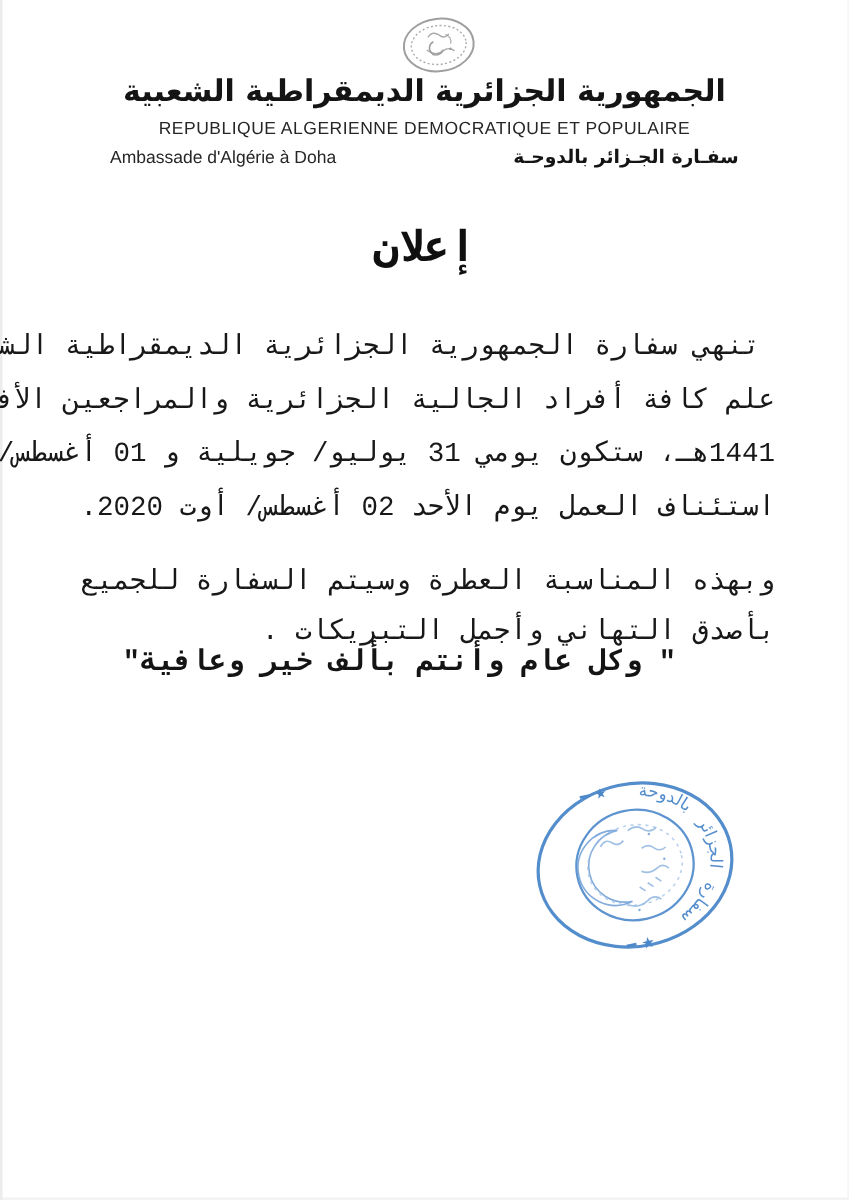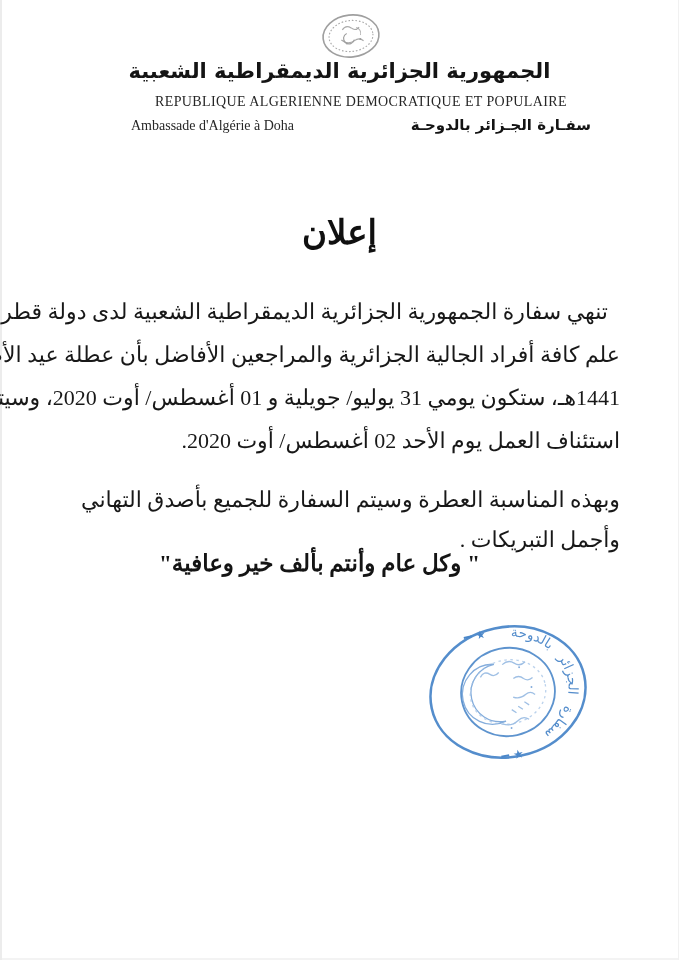--- a/index.html
+++ b/index.html
@@ -7,28 +7,28 @@
     position:relative;
     width:679px;height:960px;
     margin:0 auto;
     background:#ffffff;
     overflow:hidden;
     box-shadow:inset 2px 0 0 #ececec, inset -1px 0 0 #f1f1f1, inset 0 -2px 0 #f3f3f3;
     color:#1c1c1c;
     font-family:"Liberation Serif","DejaVu Serif",serif;
   }
   .ar-sans{font-family:"DejaVu Sans","Liberation Sans",sans-serif;text-align:right;}
-  .ar-serif{font-family:Liberation Serif, serif;margin-top:34px;}
-  .mono{font-family:Liberation Serif, serif;padding-left:43px;}
+  .ar-serif{font-family:Liberation Mono, monospace;}
+  .mono{font-family:Liberation Sans, sans-serif;}
 
   .seal-gray{position:absolute;left:316px;top:12px;width:70px;height:48px;}
 
   .hdr-ar{
     position:absolute;left:0;right:0;top:59px;
-    text-align:center;font-weight:700;font-size:21px;color:#141414;
+    text-align:center;font-weight:700;font-size:24px;color:#141414;
     direction:rtl;
   }
   .hdr-fr{
     position:absolute;left:0;right:0;top:94px;
     text-align:center;font-size:14px;letter-spacing:.4px;color:#262626;
   }
   .embassy-row{
     position:absolute;left:88px;right:88px;top:116px;
     display:flex;justify-content:space-between;align-items:baseline;
   }

